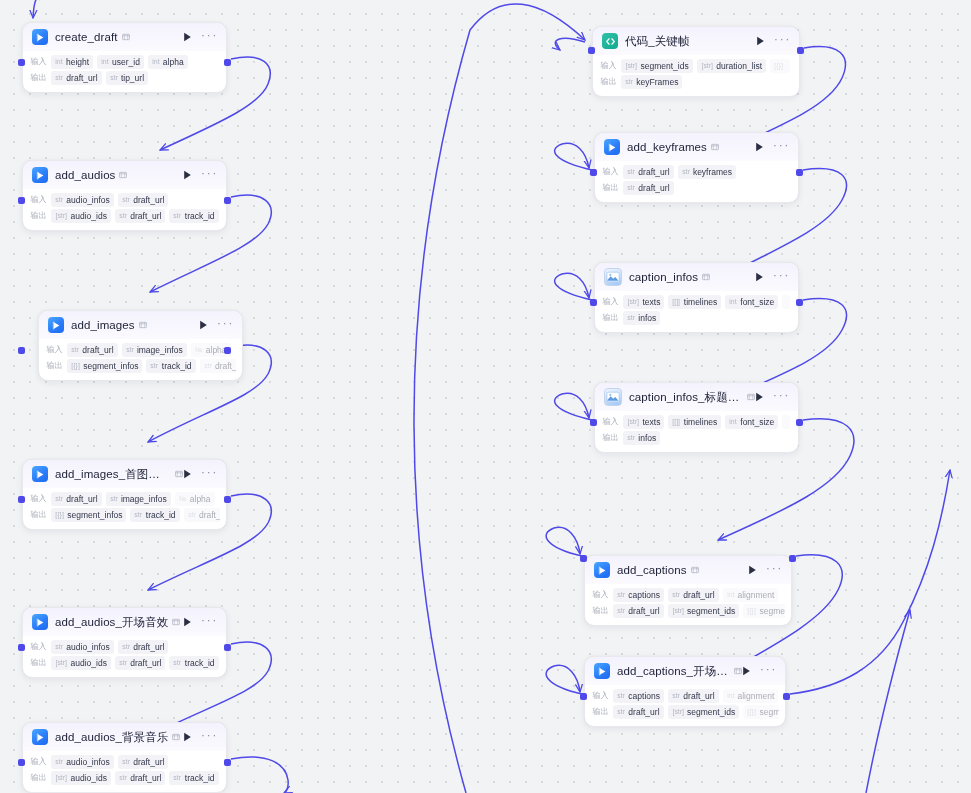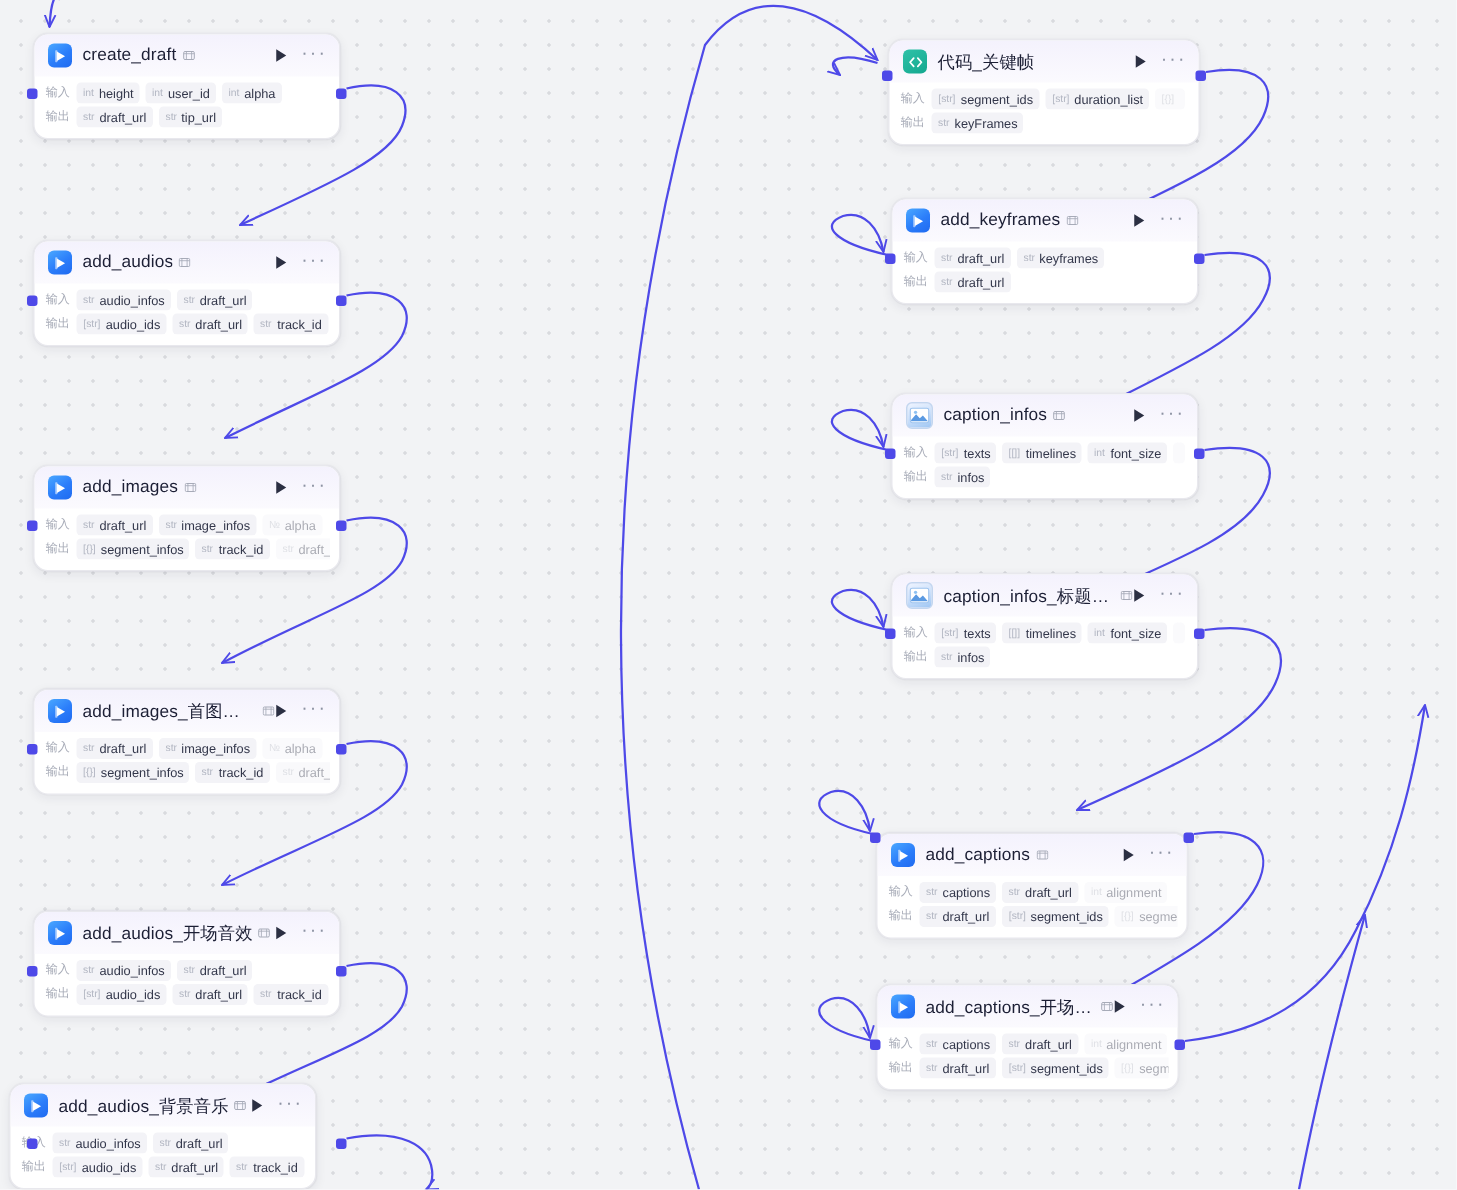--- a/index.html
+++ b/index.html
@@ -306,21 +306,21 @@
             </span>
             <span class="chip">
               <span class="ptype">str</span>
               <span class="pname">track_id</span>
             </span>
           </div>
         </div>
       </div>
       <div class="port in" style="left: 18px; top: 197px; position: absolute;"></div>
       <div class="port out" style="left: 224px; top: 197px; position: absolute;"></div>
-      <div class="node" style="left: 22px; top: 310px; width: 205px;">
+      <div class="node" style="left: 38px; top: 310px; width: 205px;">
         <div class="node-header">
           <span class="node-icon icon-plugin">
             <svg width="11" height="11" viewBox="0 0 16 16">
               <path d="M4.2 3.4 L12.2 8 L4.2 12.6 Z" fill="#ffffff"></path>
               <rect x="2.6" y="2.2" width="2.2" height="11.6" rx="0.6" fill="#ffffff" opacity="0.55"></rect>
             </svg>
           </span>
           <span class="node-title">add_images</span>
           <span class="title-badge">
             <svg width="8" height="8" viewBox="0 0 12 12" aria-hidden="true">
@@ -476,21 +476,21 @@
             </span>
             <span class="chip">
               <span class="ptype">str</span>
               <span class="pname">track_id</span>
             </span>
           </div>
         </div>
       </div>
       <div class="port in" style="left: 18px; top: 644px; position: absolute;"></div>
       <div class="port out" style="left: 224px; top: 644px; position: absolute;"></div>
-      <div class="node" style="left: 6px; top: 722px; width: 205px;">
+      <div class="node" style="left: 22px; top: 722px; width: 205px;">
         <div class="node-header">
           <span class="node-icon icon-plugin">
             <svg width="11" height="11" viewBox="0 0 16 16">
               <path d="M4.2 3.4 L12.2 8 L4.2 12.6 Z" fill="#ffffff"></path>
               <rect x="2.6" y="2.2" width="2.2" height="11.6" rx="0.6" fill="#ffffff" opacity="0.55"></rect>
             </svg>
           </span>
           <span class="node-title">add_audios_背景音乐</span>
           <span class="title-badge">
             <svg width="8" height="8" viewBox="0 0 12 12" aria-hidden="true">

